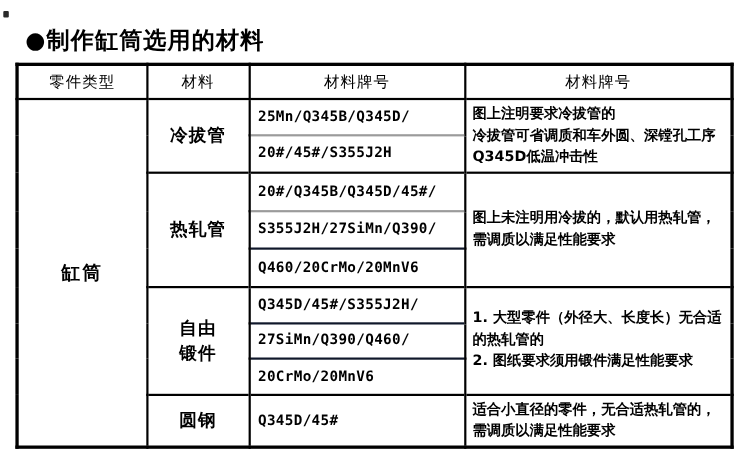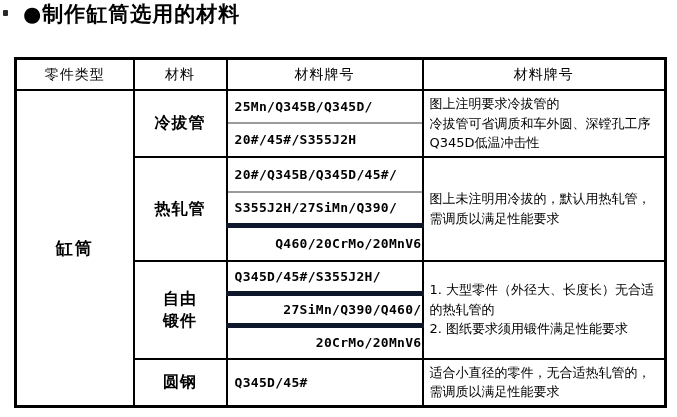--- a/index.html
+++ b/index.html
@@ -11,21 +11,21 @@
     position: relative;
     width: 677px;
     height: 417px;
     overflow: hidden;
     font-family: "DejaVu Sans", sans-serif;
     color: #000;
   }
   .page-title {
     position: absolute;
     left: 23px;
-    top: 0;
+    top: 23px;
     font-size: 21px;
     font-weight: bold;
     letter-spacing: 1px;
     white-space: nowrap;
   }
   .scan-artifact {
     position: absolute;
     left: 3px;
     top: 10px;
     width: 5px;
@@ -56,22 +56,21 @@
     text-align: center;
     letter-spacing: 1px;
   }
   td.section-top {
     border-top: 2px solid #000;
   }
   td.divider-gray {
     border-top: 2px solid #9b9b9b;
   }
   td.divider-dark {
-    border-top: 5px solid #0f172a;
-    text-align: right;
+    border-top: 2px solid #0f172a;
   }
   td.part-cell {
     text-align: center;
     vertical-align: middle;
     font-size: 17px;
     font-weight: bold;
     letter-spacing: 2px;
   }
   td.material-cell {
     text-align: center;
@@ -87,21 +86,21 @@
     font-family: "DejaVu Sans Mono", "Liberation Mono", monospace;
     font-size: 13px;
     font-weight: bold;
     padding-left: 7px;
     vertical-align: middle;
     letter-spacing: 0.3px;
     white-space: nowrap;
   }
   td.condition-cell {
     font-size: 13px;
-    font-weight: normal;
+    font-weight: bold;
     line-height: 1.5;
     padding: 3px 6px;
     vertical-align: middle;
     white-space: pre-line;
   }
 </style>
 </head>
 <body>
 
 <div class="scan-artifact"></div>

